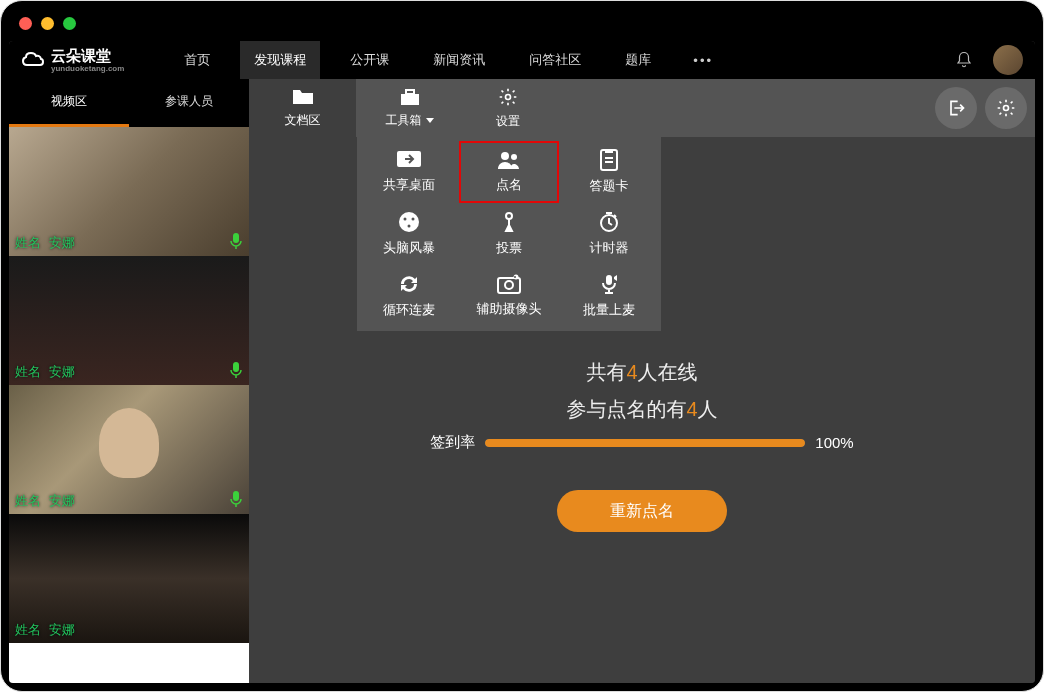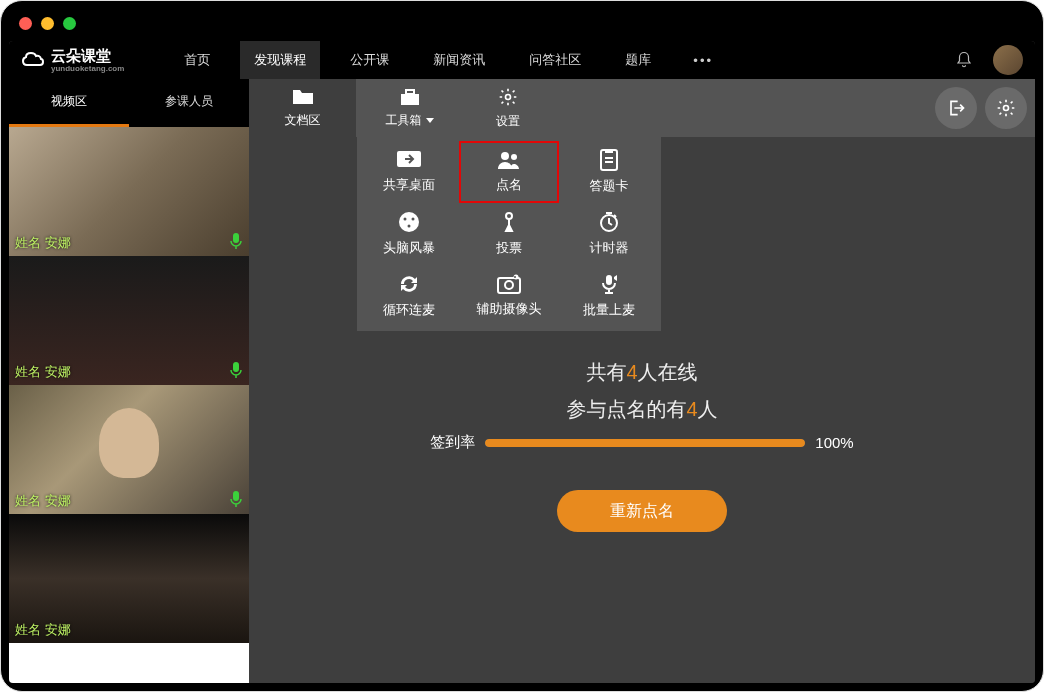--- a/index.html
+++ b/index.html
@@ -148,23 +148,24 @@
     }
     .vt1 { background: linear-gradient(135deg, #b8a890 0%, #7a6b55 50%, #4a3e2e 100%); }
     .vt2 { background: linear-gradient(180deg, #1a1a1a 0%, #3a2520 100%); }
     .vt3 { background: linear-gradient(135deg, #6a6048 0%, #a89878 40%, #4a4238 100%); }
     .vt4 { background: linear-gradient(180deg, #0a0a0a 0%, #3a3028 50%, #1a1510 100%); }
     .vt5 { background: #fff; }
     .video-name {
       position: absolute;
       left: 6px;
       bottom: 4px;
-      color: #bef264;
+      color: #22c55e;
       font-size: 13px;
       text-shadow: 0 0 3px #000;
+      font-family: Liberation Mono, monospace;
     }
     .mic-indicator {
       position: absolute;
       right: 6px;
       bottom: 6px;
       width: 14px;
       height: 18px;
     }
     .person-head {
       position: absolute;

